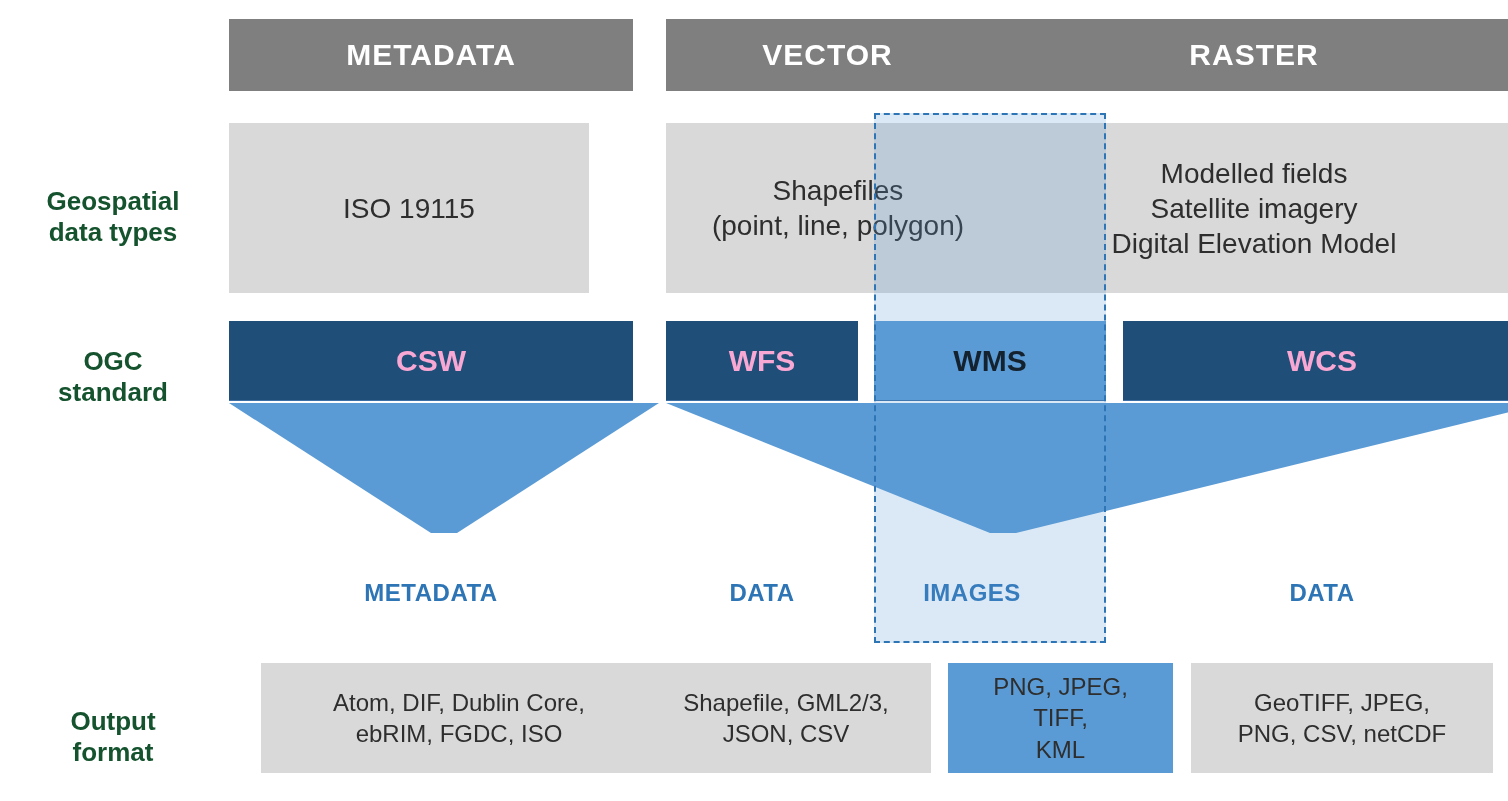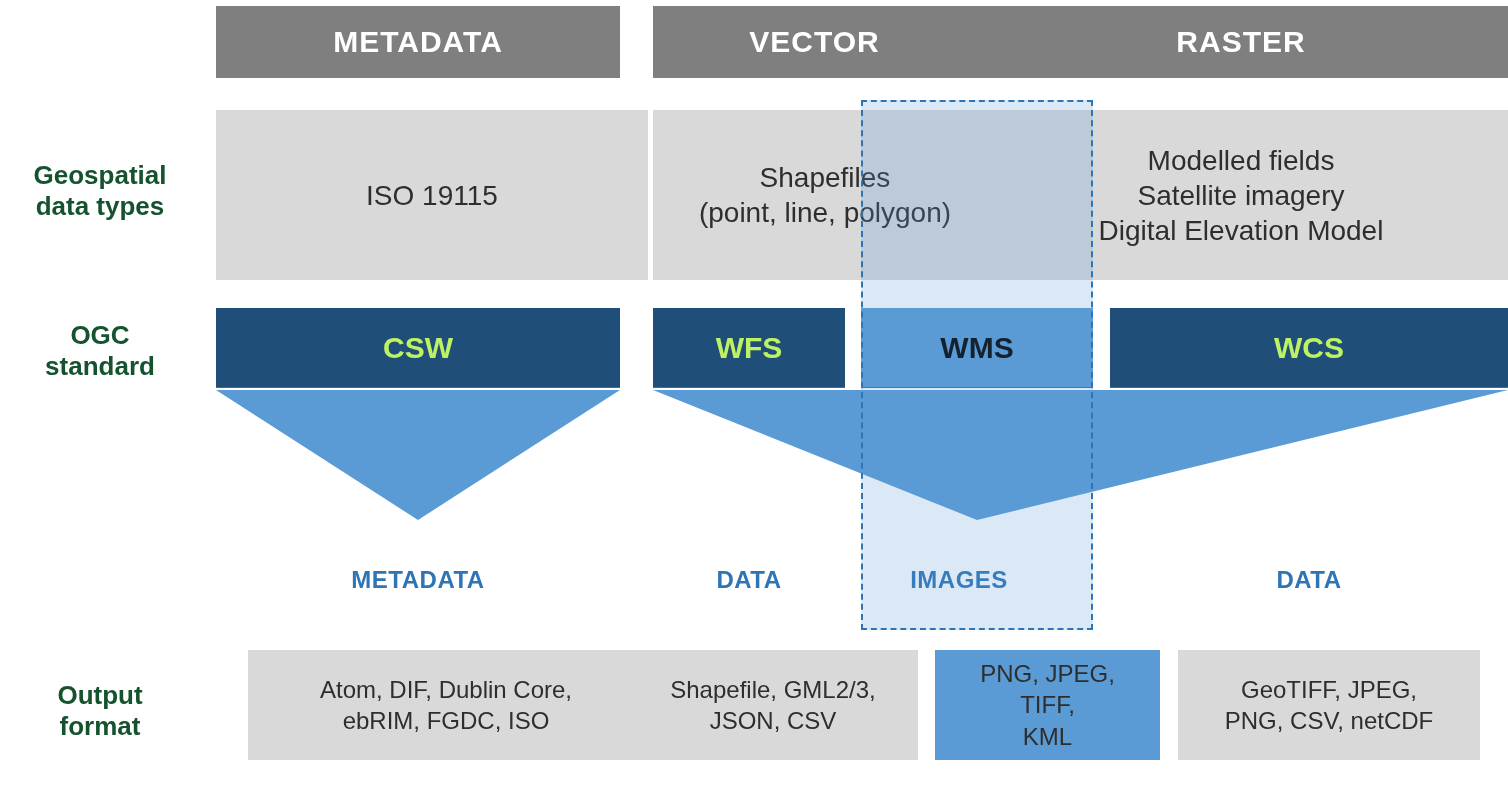--- a/index.html
+++ b/index.html
@@ -1,15 +1,15 @@
 <!DOCTYPE html>
 <html><head>
 <meta charset="utf-8">
 <style>
-  * { box-sizing: border-box; margin: 0; padding: 0; }
+  * { box-sizing: border-box; margin: 0; padding: 13px; }
   body {
     font-family: "Segoe UI", Arial, sans-serif;
     background: #ffffff;
     width: 1508px;
     height: 801px;
     position: relative;
     overflow: hidden;
   }
   .row-label {
     position: absolute;
@@ -45,21 +45,21 @@
     align-items: center;
     justify-content: center;
     text-align: center;
     line-height: 1.25;
   }
   .ogc {
     position: absolute;
     top: 308px;
     height: 80px;
     background: #1f4e79;
-    color: #bef264;
+    color: #f9a8d4;
     font-size: 30px;
     font-weight: 700;
     display: flex;
     align-items: center;
     justify-content: center;
     border-bottom: 1px solid #3a6ea5;
   }
   .ogc.highlight {
     background: #5b9bd5;
     color: #000000;
@@ -110,21 +110,21 @@
   }
 </style>
 </head>
 <body>
 
 <div class="row-label" style="top:160px">Geospatial<br>data types</div>
 <div class="row-label" style="top:320px">OGC<br>standard</div>
 <div class="row-label" style="top:680px">Output<br>format</div>
 
 <div class="hdr" style="left:216px;width:404px">METADATA</div>
-<div class="dt-box" style="left:216px;width:432px">ISO 19115</div>
+<div class="dt-box" style="left:216px;width:360px">ISO 19115</div>
 <div class="ogc" style="left:216px;width:404px">CSW</div>
 <div class="triangle" style="left:216px; border-width:130px 202px 0 202px; border-color:#5b9bd5 transparent transparent transparent;"></div>
 <div class="out-label" style="left:216px;width:404px">METADATA</div>
 <div class="fmt" style="left:248px;width:396px">Atom, DIF, Dublin Core,<br>ebRIM, FGDC, ISO</div>
 
 <div class="hdr" style="left:653px;width:323px">VECTOR</div>
 
 <div class="hdr" style="left:974px;width:534px">RASTER</div>
 
 <div class="dt-box" style="left:653px;width:344px">Shapefiles<br>(point, line, polygon)</div>

